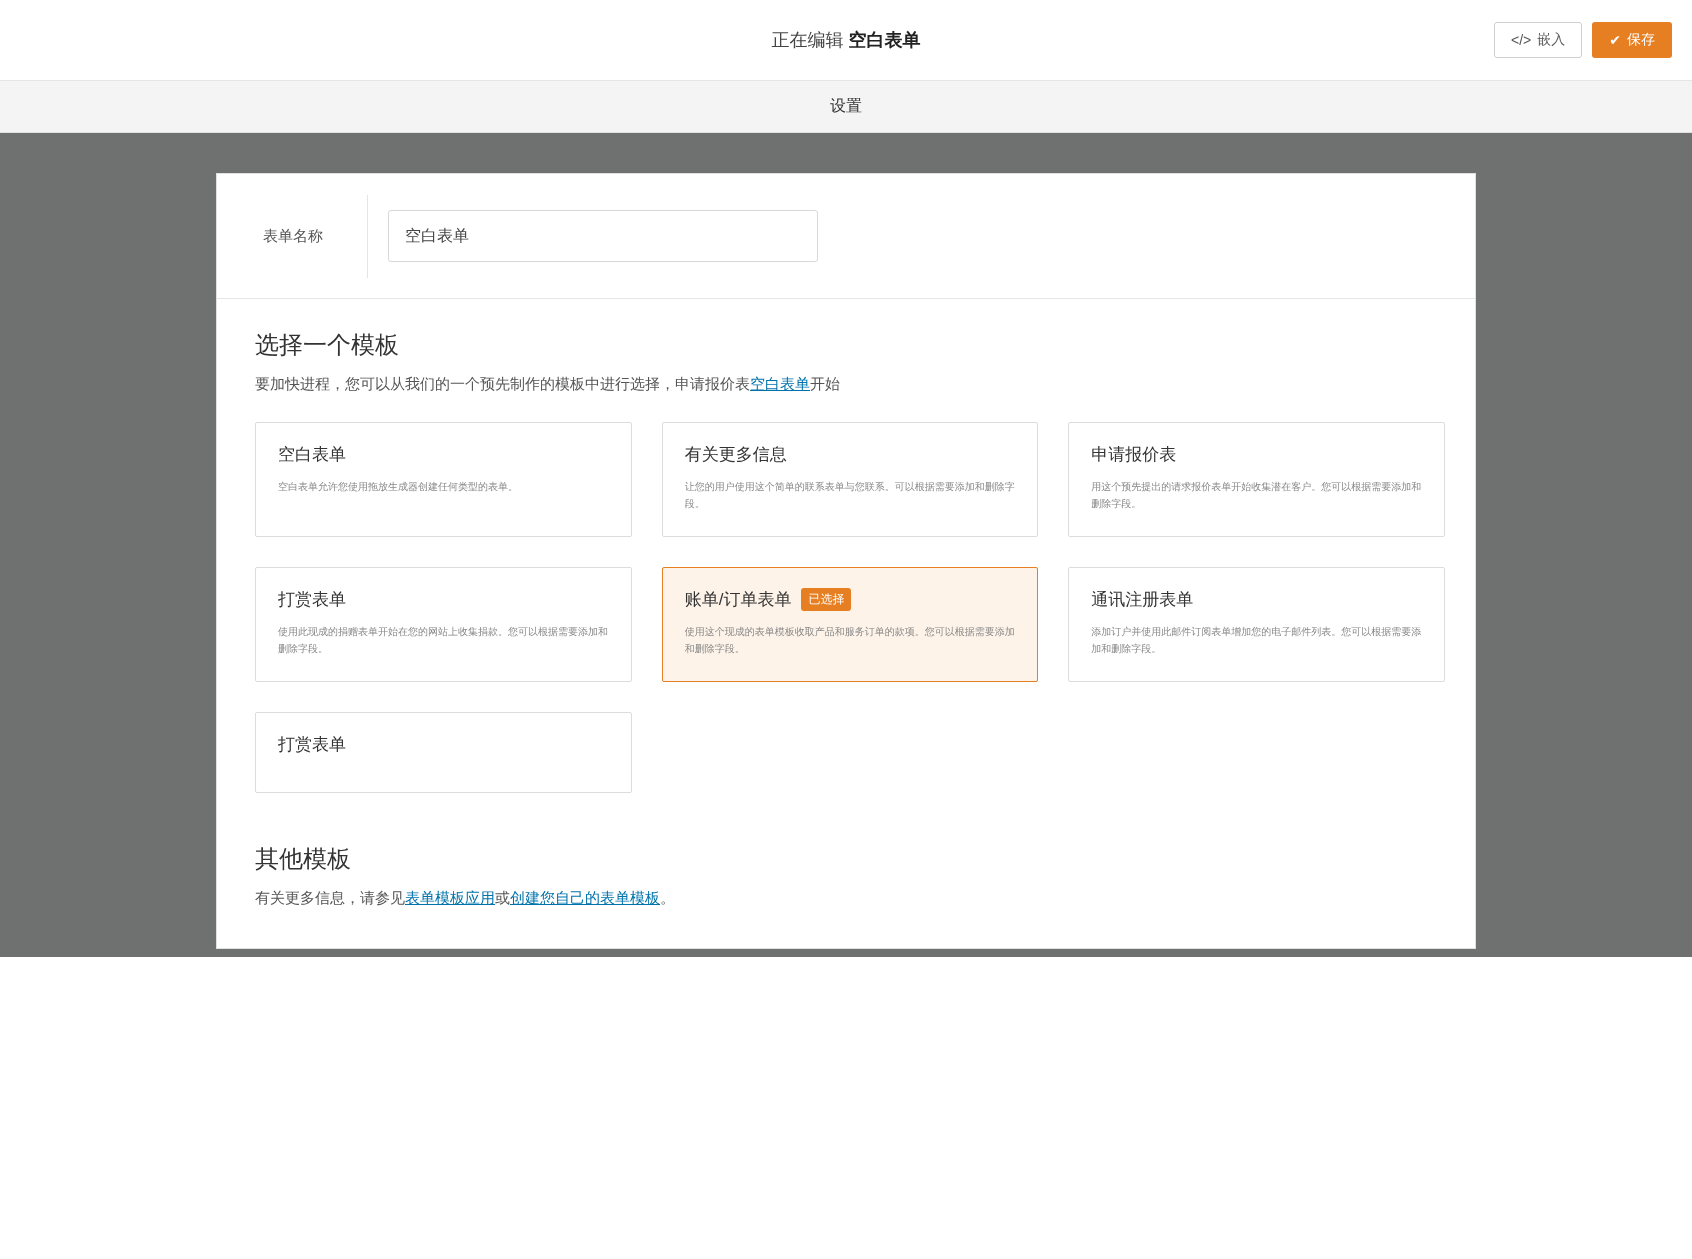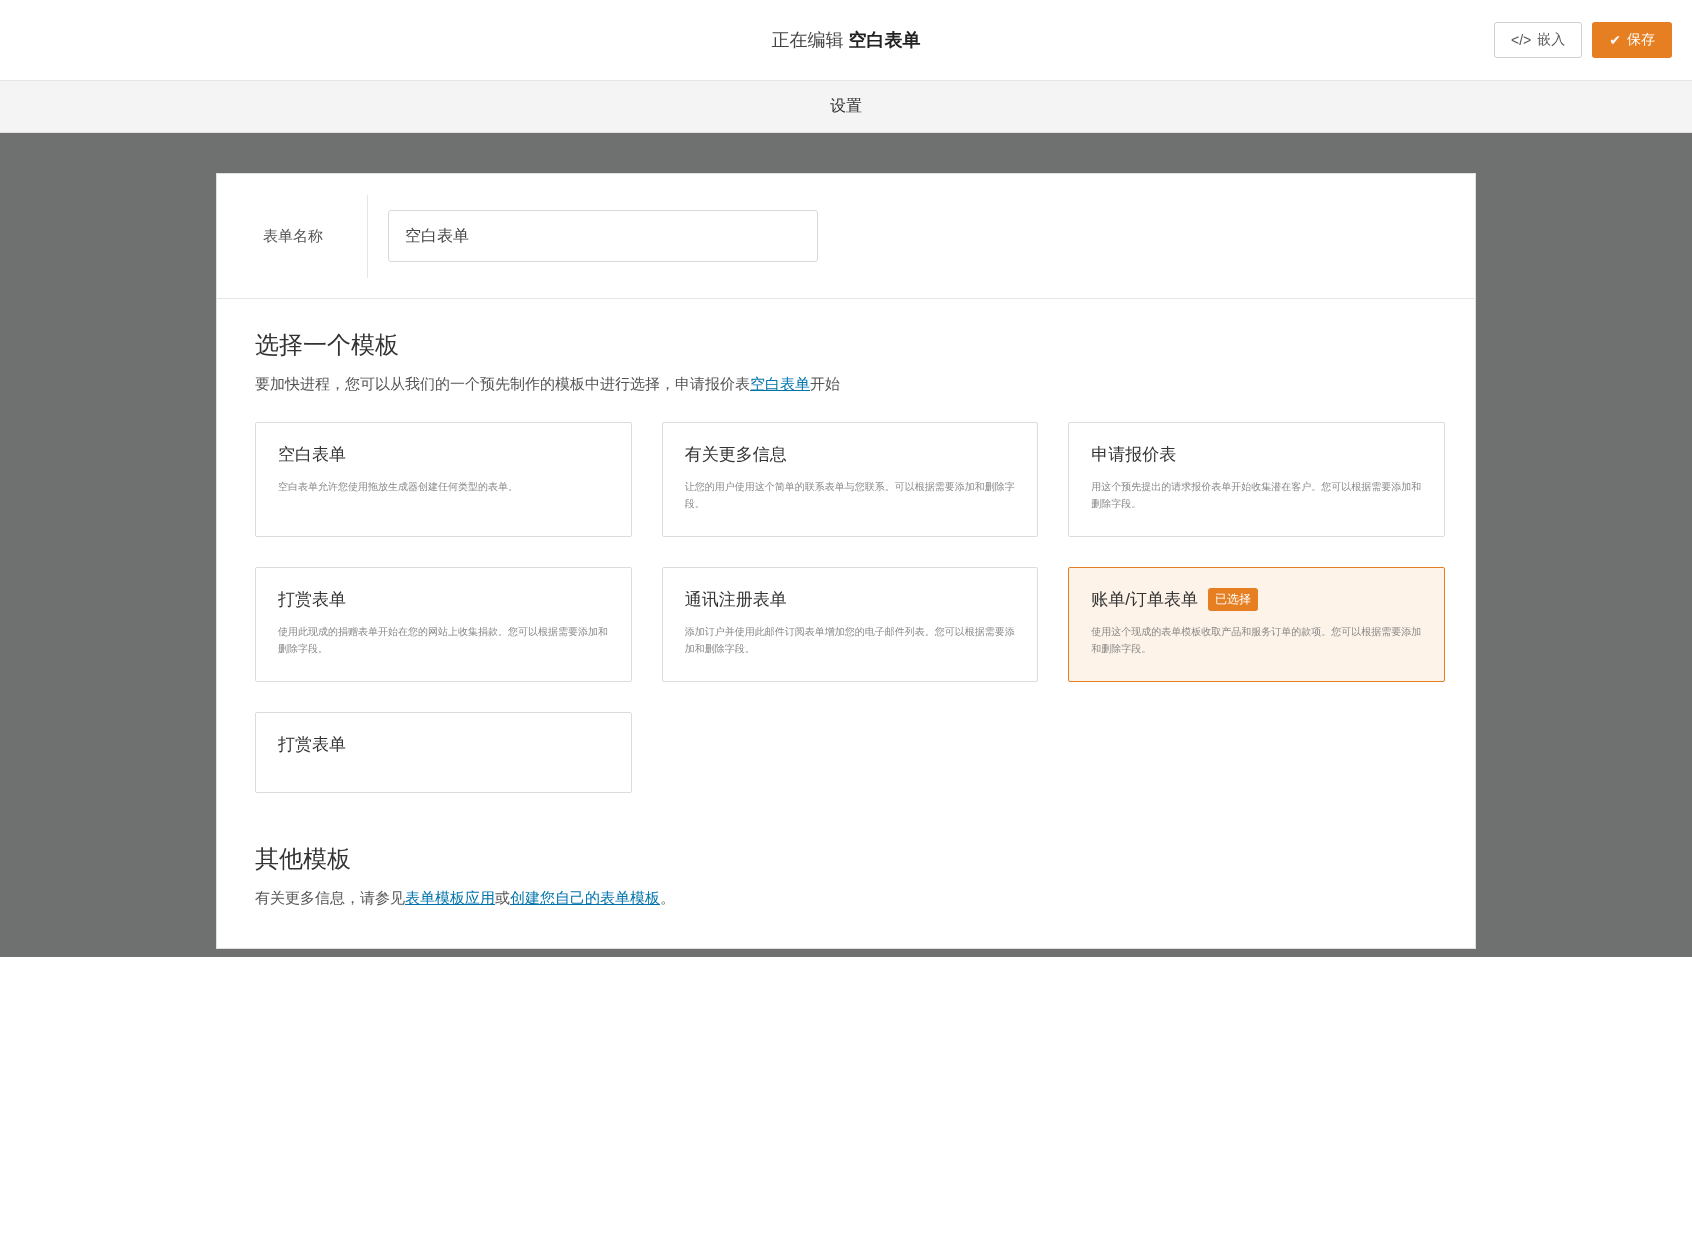--- a/index.html
+++ b/index.html
@@ -224,32 +224,32 @@
               <span>申请报价表</span>
             </div>
             <div class="card-desc">用这个预先提出的请求报价表单开始收集潜在客户。您可以根据需要添加和删除字段。</div>
           </div>
           <div class="card">
             <div class="card-title">
               <span>打赏表单</span>
             </div>
             <div class="card-desc">使用此现成的捐赠表单开始在您的网站上收集捐款。您可以根据需要添加和删除字段。</div>
           </div>
-          <div class="card">
-            <div class="card-title">
-              <span>通讯注册表单</span>
-            </div>
-            <div class="card-desc">添加订户并使用此邮件订阅表单增加您的电子邮件列表。您可以根据需要添加和删除字段。</div>
-          </div>
           <div class="card selected">
             <div class="card-title">
               <span>账单/订单表单</span>
               <span class="badge">已选择</span>
             </div>
             <div class="card-desc">使用这个现成的表单模板收取产品和服务订单的款项。您可以根据需要添加和删除字段。</div>
+          </div>
+          <div class="card">
+            <div class="card-title">
+              <span>通讯注册表单</span>
+            </div>
+            <div class="card-desc">添加订户并使用此邮件订阅表单增加您的电子邮件列表。您可以根据需要添加和删除字段。</div>
           </div>
           <div class="card">
             <div class="card-title">
               <span>打赏表单</span>
             </div>
           </div>
         </div>
 
       <div class="other-section">
         <h2 class="section-title">其他模板</h2>

